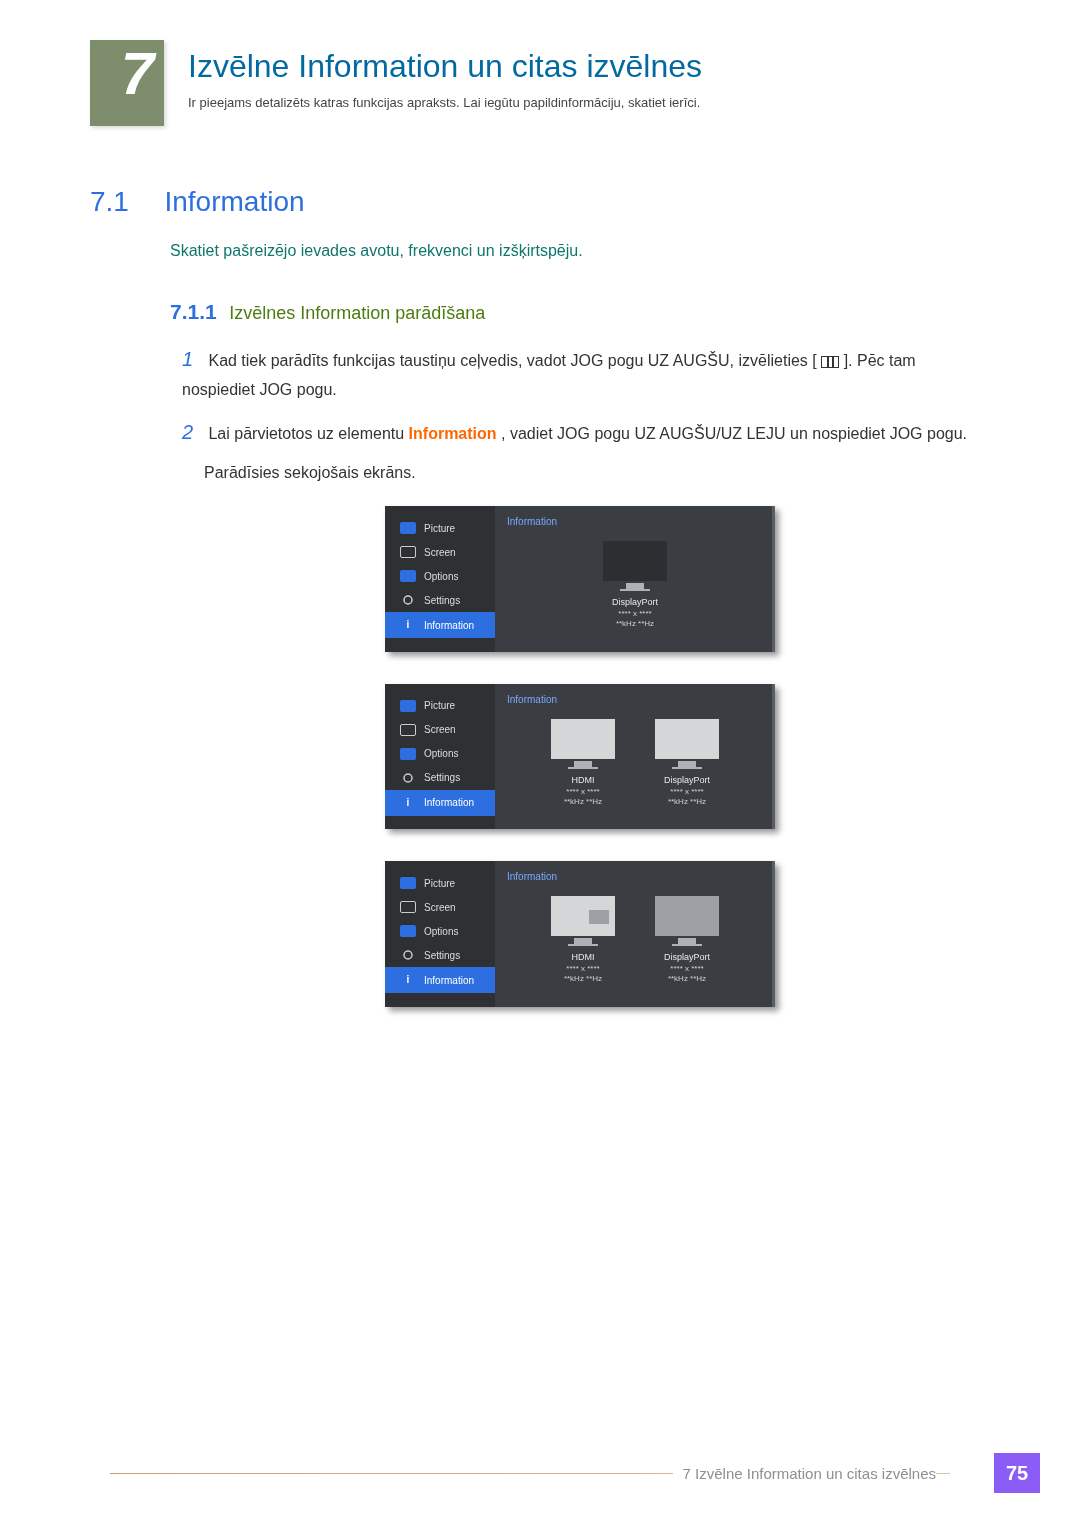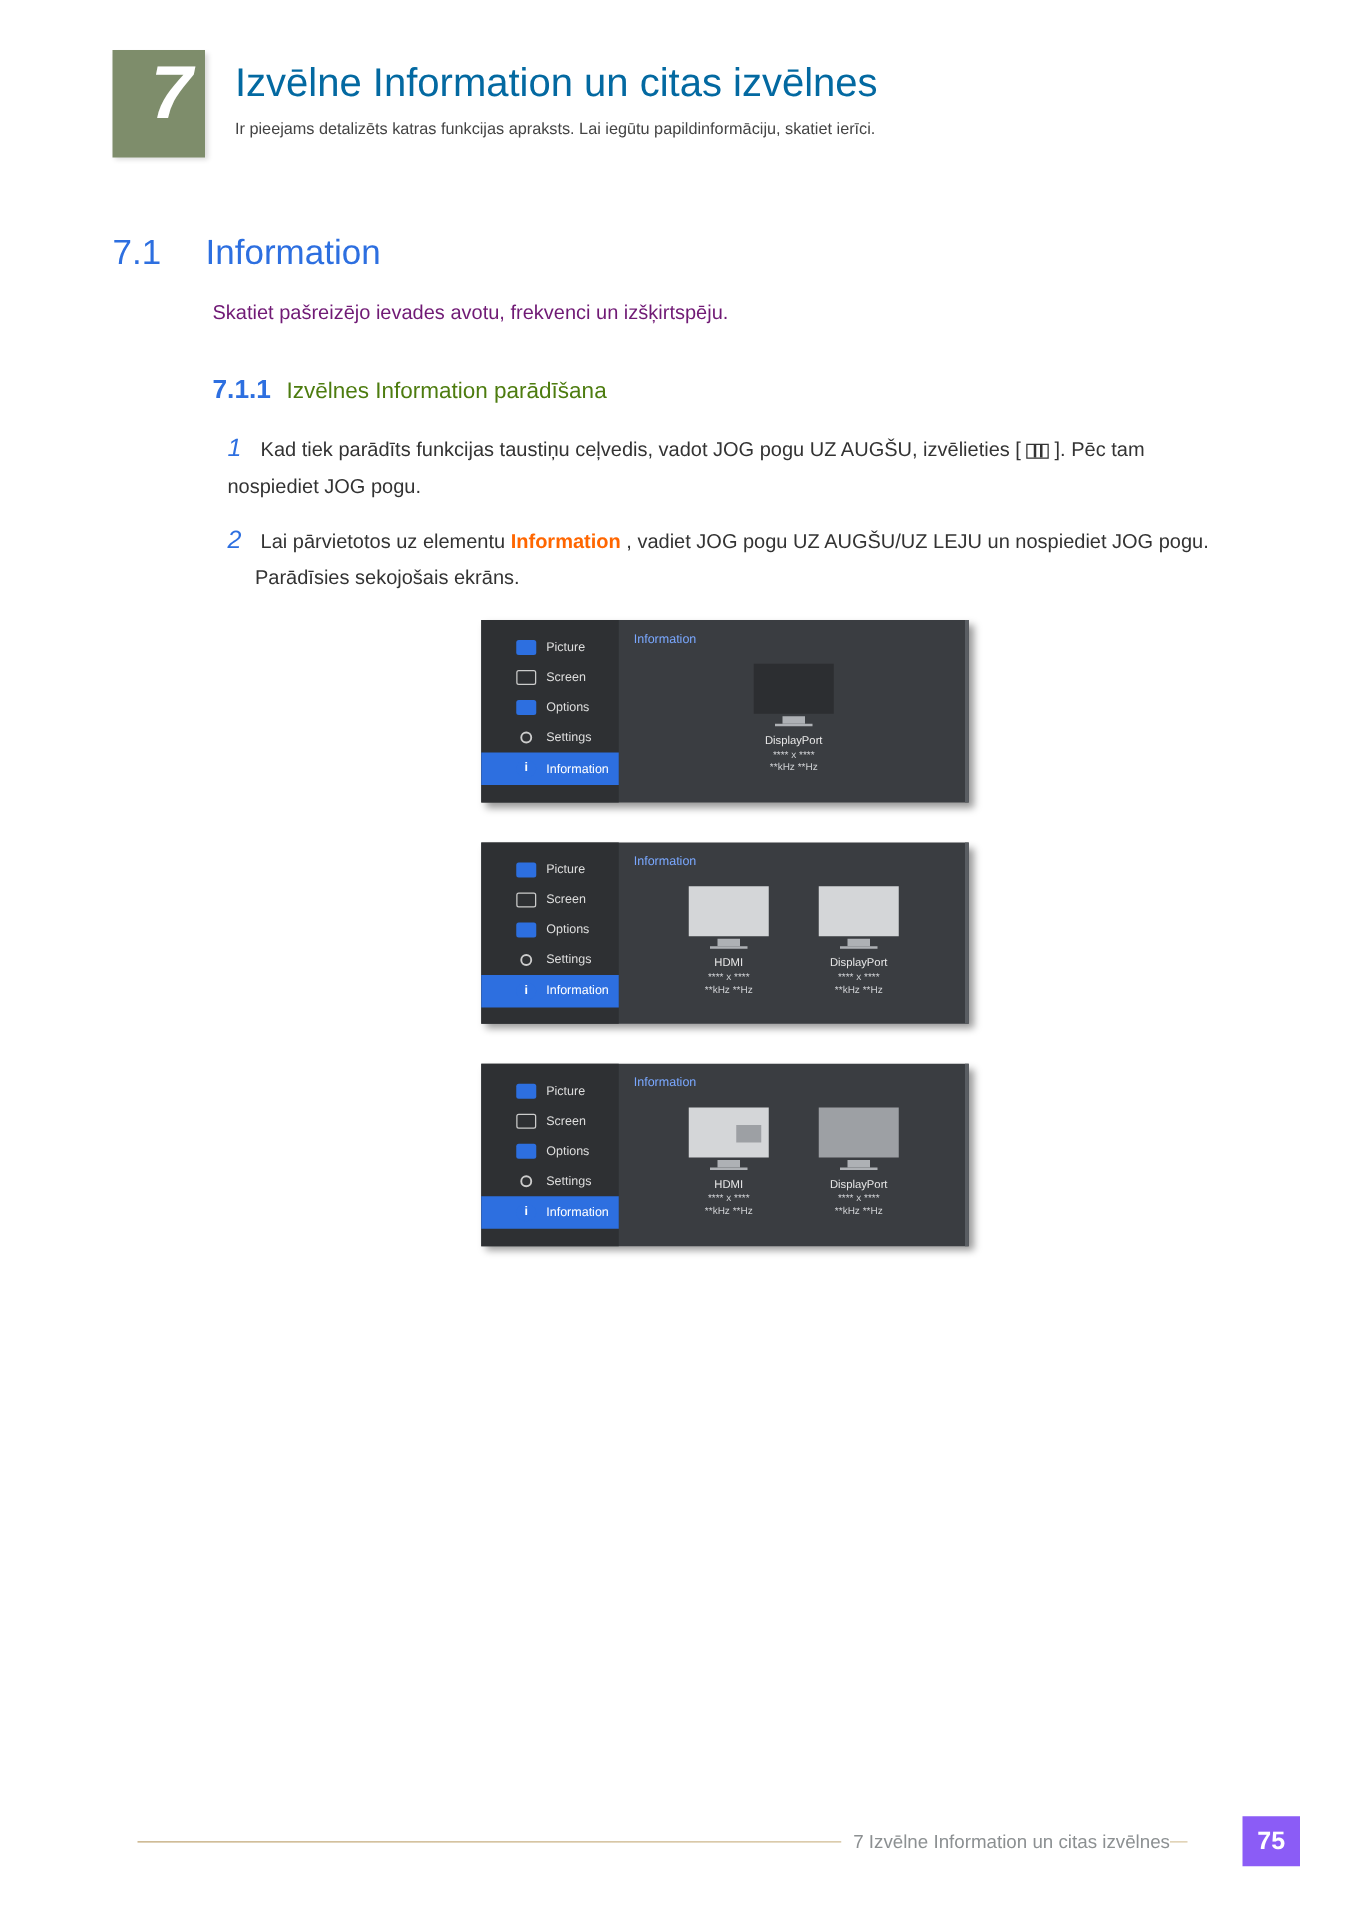--- a/index.html
+++ b/index.html
@@ -44,21 +44,21 @@
     font-weight: 400;
     margin: 8px 0 10px 0;
   }
   .chapter-desc {
     color: #444;
     font-size: 13px;
   }
   .section-block { margin-left: 0; margin-top: 60px; }
   .sec-num { color:#2d6fe0; font-size:28px; display:inline-block; width:70px;}
   .sec-title { color:#2d6fe0; font-size:28px; }
-  .sec-body { margin-left: 80px; margin-top: 24px; font-size:16px; color:#701a75; }
+  .sec-body { margin-left: 80px; margin-top: 24px; font-size:16px; color:#0f766e; }
   .subsec { margin-top: 40px; margin-left: 80px; }
   .subsec-num { color:#2d6fe0; font-size:21px; font-weight:700; margin-right:8px;}
   .subsec-title { color:#4d7c0f; font-size:18px; font-weight:400;}
   .steps { margin: 18px 0 0 12px; font-size:16px; color:#333; line-height:1.7;}
   .step-num { color:#2d6fe0; font-style:italic; font-size:20px; font-weight:400; display:inline-block; width:22px;}
   .step-text { display:inline; }
   .inf-word { color:#ff6600; font-weight:700;}
   .menu-glyph {
     display:inline-block; width:18px; height:12px; border:1.5px solid #333;
     vertical-align:middle; position:relative; box-sizing:border-box;
@@ -79,21 +79,21 @@
   }
   .osd::after{ content:""; position:absolute; right:0; top:0; bottom:0; width:3px; background:#5a5e63;}
   .osd-side {
     width: 110px;
     background: #2e3033;
     padding: 10px 0;
   }
   .osd-item {
     display:flex; align-items:center; gap:8px;
     color:#ddd; font-size:10px;
-    padding: 6px 28px;
+    padding: 6px 15px;
   }
   .osd-item.sel { background:#2d6fe0; color:#fff;}
   .osd-item.sel .oi-label{ color:#fff;}
   .oi-icon { width:16px; height:12px; background:#2d6fe0; border-radius:2px; flex:0 0 16px; position:relative;}
   .oi-icon.screen { background:transparent; border:1.5px solid #ccc; border-radius:2px; box-sizing:border-box;}
   .oi-icon.opt { background:#2d6fe0;}
   .oi-icon.set { background:transparent;}
   .oi-icon.set svg{display:block;}
   .oi-icon.info { background:#2d6fe0; border-radius:50%; width:14px; height:14px; color:#fff; font:700 10px/14px Arial; text-align:center;}
   .osd-main { flex:1; padding:10px 12px 16px 12px; position:relative;}
@@ -159,21 +159,21 @@
         <span class="step-num">1</span>
         <span class="step-text">Kad tiek parādīts funkcijas taustiņu ceļvedis, vadot JOG pogu UZ AUGŠU, izvēlieties [</span>
         <span class="menu-glyph"></span>
         <span class="step-text">]. Pēc tam nospiediet JOG pogu.</span>
       </div>
       <div style="margin-top:12px">
         <span class="step-num">2</span>
         <span class="step-text">Lai pārvietotos uz elementu </span>
         <span class="inf-word">Information</span>
         <span class="step-text">, vadiet JOG pogu UZ AUGŠU/UZ LEJU un nospiediet JOG pogu.</span>
-        <div style="margin-left:22px;">Parādīsies sekojošais ekrāns.</div>
+        <div style="margin-top:10px; margin-left:22px;">Parādīsies sekojošais ekrāns.</div>
       </div>
     </div>
 
     <div class="osd-wrap">
 
       <div class="osd">
         <div class="osd-side">
           <div class="osd-item">
               <span class="oi-icon"></span>
               <span class="oi-label">Picture</span>

